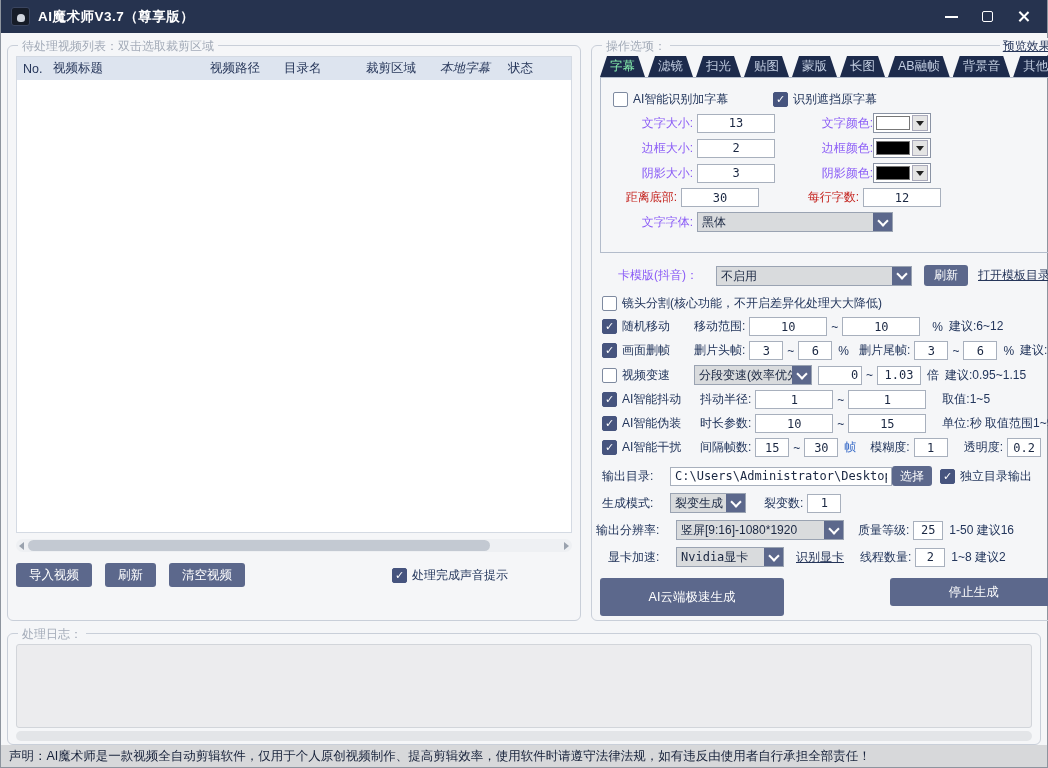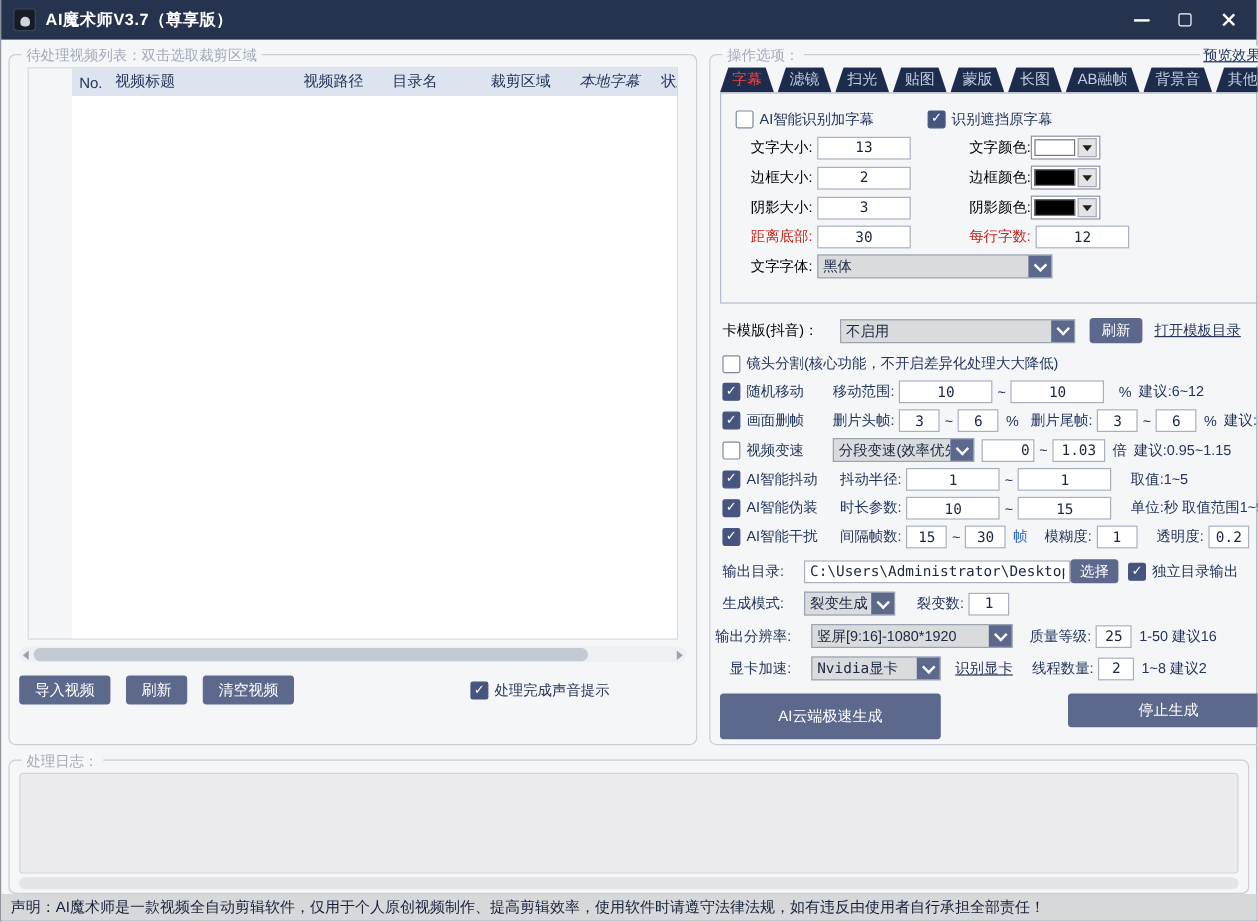--- a/index.html
+++ b/index.html
@@ -26,21 +26,21 @@
 
   
   .main { display:flex; padding:0 6px; gap:10px; height:588px; flex:none; }
   .gb { border:1px solid #c9cfd9; border-radius:6px; position:relative; margin-top:12px; }
   .gb-title { position:absolute; top:-8px; left:10px; background:#f5f6f8; padding:0 4px;
               color:#a3abb8; font-size:12px; white-space:nowrap; }
   .gb-left { width:574px; flex:none; display:flex; flex-direction:column; }
   .gb-right { flex:1; }
 
   
-  .table-wrap { margin:10px 15px 0; border:1px solid #d4dae3; flex:none;padding-left:36px; }
+  .table-wrap { margin:10px 8px 0; border:1px solid #d4dae3; flex:none; }
   .thead { display:flex; background:#dde4ef; height:23px; align-items:center; color:#26365a; font-size:12.5px; }
   .th { padding-left:6px; white-space:nowrap; overflow:hidden; }
   .th-no{width:30px;} .th-title{width:157px;} .th-path{width:74px;} .th-dir{width:82px;}
   .th-crop{width:74px;} .th-sub{width:68px;font-style:italic;} .th-status{flex:1;}
   .tbody { height:452px; background:#ffffff; }
   .hscroll { margin:6px 8px 0; height:13px; display:flex; align-items:center; background:#eef0f3; border-radius:7px; padding:0 3px; }
   .sb-arrow { width:0; height:0; border-top:4px solid transparent; border-bottom:4px solid transparent; flex:none; }
   .sb-left  { border-right:5px solid #9aa2ae; }
   .sb-right { border-left:5px solid #9aa2ae; }
   .sb-thumb { height:11px; width:84%; background:#c3c9d2; border-radius:6px; margin:0 4px; }
@@ -75,26 +75,26 @@
   .dropbtn::after { content:""; width:0; height:0; border-left:4px solid transparent; border-right:4px solid transparent;
                     border-top:5px solid #222; }
   .tilde { margin:0 4px; color:#23365c; }
   .hint { white-space:nowrap; margin-left:6px; }
 
   
   .preview-link { position:absolute; top:-8px; right:14px; background:#f5f6f8; padding:0 3px; }
   .tabs { display:flex; margin:10px 8px 0; gap:3px; position:relative; z-index:2; }
   .tab { height:21px; line-height:21px; padding:0 10px; background:#1d2b4c; color:#c2cde0; font-size:12.5px;
          clip-path:polygon(7px 0, calc(100% - 7px) 0, 100% 100%, 0 100%); white-space:nowrap; }
-  .tab.active { color:#ef4444; }
+  .tab.active { color:#86efac; }
   .tab-panel { margin:0 8px; border:1px solid #b3bccb; height:176px; padding:8px 0 0; }
   .srow { display:flex; align-items:center; margin-top:5px; }
   .slbl { width:76px; text-align:right; flex:none; white-space:nowrap; }
   .slbl2 { width:82px; text-align:right; flex:none; margin-left:18px; white-space:nowrap; }
-  .lab-orange { color:#000000; }
+  .lab-orange { color:#8b5cf6;margin-left:16px; }
   .lab-red { color:#c4241f; }
   .gap4 { width:4px; flex:none; }
   .prow { display:flex; align-items:center; margin:5px 0 0 10px; }
   .cbl-fix { width:72px; flex:none; margin-left:5px; white-space:nowrap; }
   .plbl { white-space:nowrap; margin-right:4px; }
   .blue { color:#3a6cc8; }
   .actions { display:flex; margin:11px 10px 0 8px; }
 
   
   .log-gb { margin:12px 6px 0; height:112px; flex:none; }

